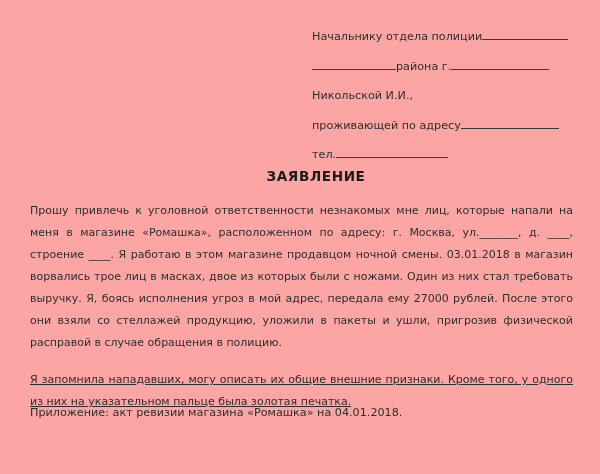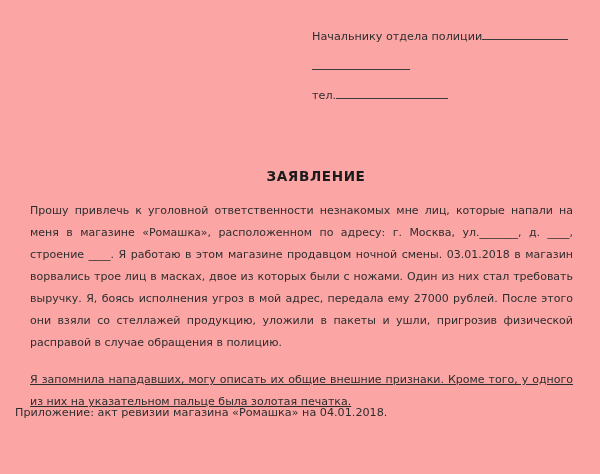--- a/index.html
+++ b/index.html
@@ -79,40 +79,42 @@
     text-justify: inter-word;
   }
   .body-block p {
     margin: 0 0 15px 0;
   }
   .body-block p:last-child { margin-bottom: 0; text-decoration: underline; }
 
   
   .footer {
     position: absolute;
-    left: 15px;
+    left: 30px;
     width: 543px;
     font-size: 11.2px;
     line-height: 21px;
   }
   .footer.attachment { top: 402px; }
   .footer.signature  { top: 437px; }
 </style>
 </head>
 <body>
 
 <div class="page">
 
   <div class="addressee">
 
     <span class="line"><span>Начальнику отдела полиции</span><span class="ul ul-xl"></span></span>
 
+    <span class="line"><span class="ul ul-pre"></span><span>района г.</span><span class="ul ul-xxl"></span></span>
 
+    <span class="line"><span>Никольской И.И.,</span></span>
 
-    <span class="line"><span class="ul ul-xxl"></span></span>
+    <span class="line"><span>проживающей по адресу</span><span class="ul ul-xxl"></span></span>
 
     <span class="line"><span>тел.</span><span class="ul ul-tel"></span></span>
 
   </div>
 
   <div class="doc-title">ЗАЯВЛЕНИЕ</div>
 
   <div class="body-block">
     <p>Прошу привлечь к уголовной ответственности незнакомых мне лиц, которые напали на меня в магазине «Ромашка», расположенном по адресу: г. Москва, ул._______, д. ____, строение ____. Я работаю в этом магазине продавцом ночной смены. 03.01.2018 в магазин ворвались трое лиц в масках, двое из которых были с ножами. Один из них стал требовать выручку. Я, боясь исполнения угроз в мой адрес, передала ему 27000 рублей. После этого они взяли со стеллажей продукцию, уложили в пакеты и ушли, пригрозив физической расправой в случае обращения в полицию.</p>
     <p>Я запомнила нападавших, могу описать их общие внешние признаки. Кроме того, у одного из них на указательном пальце была золотая печатка.</p>

